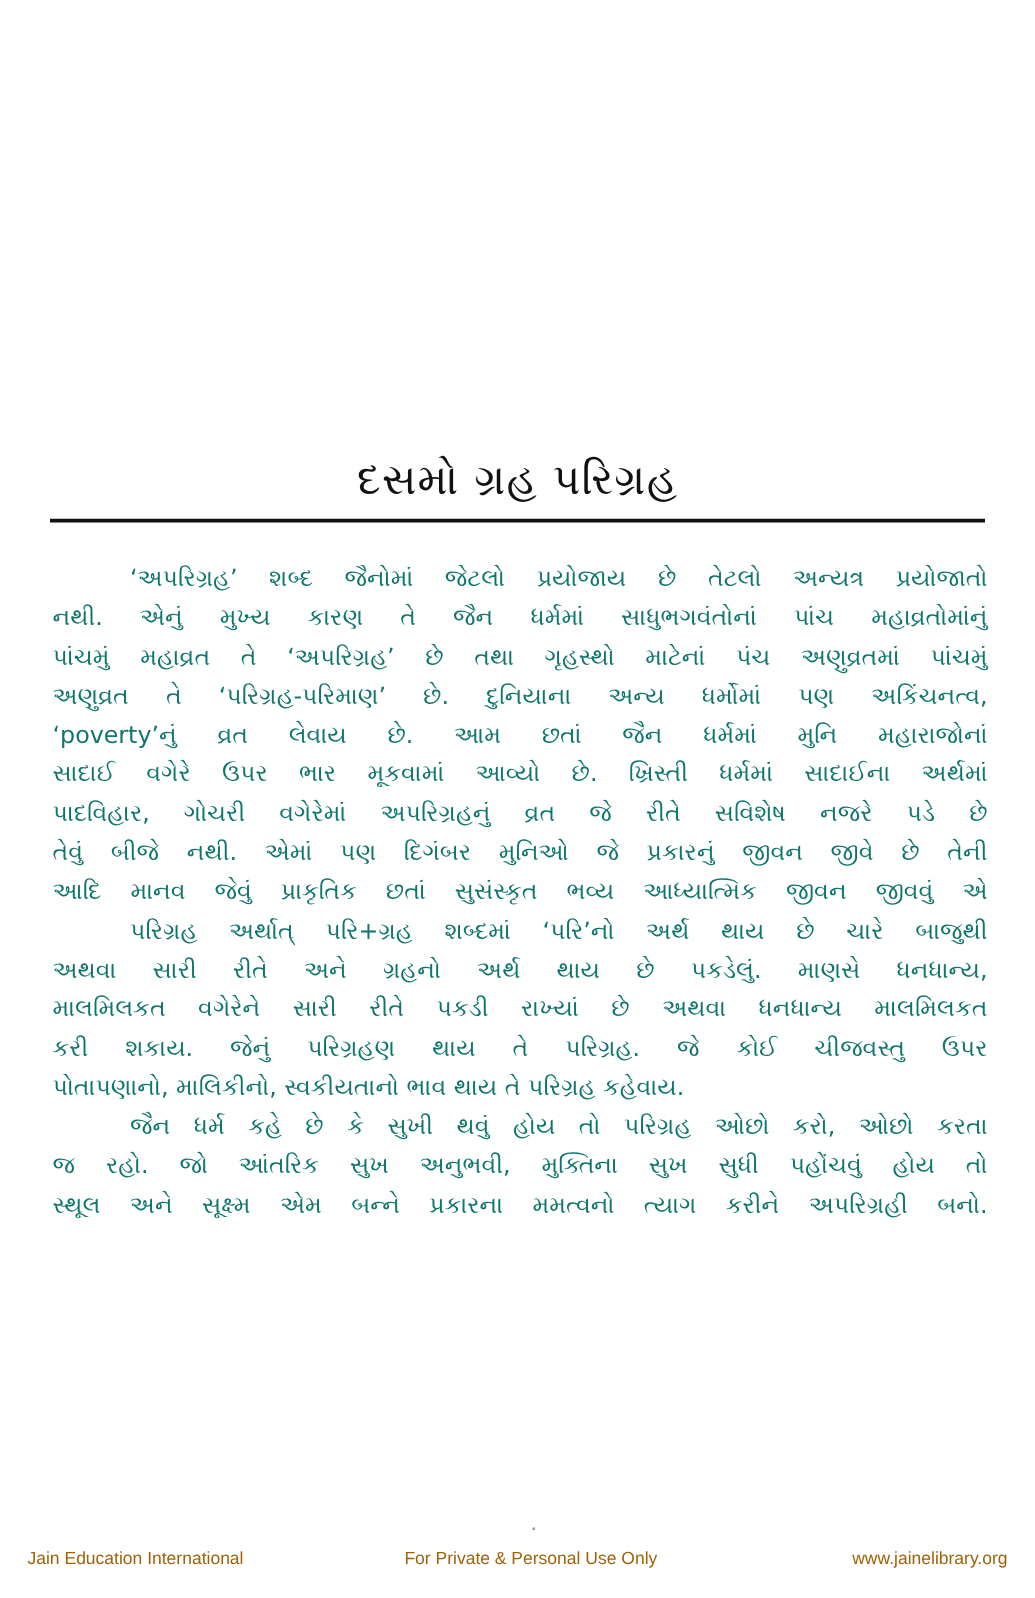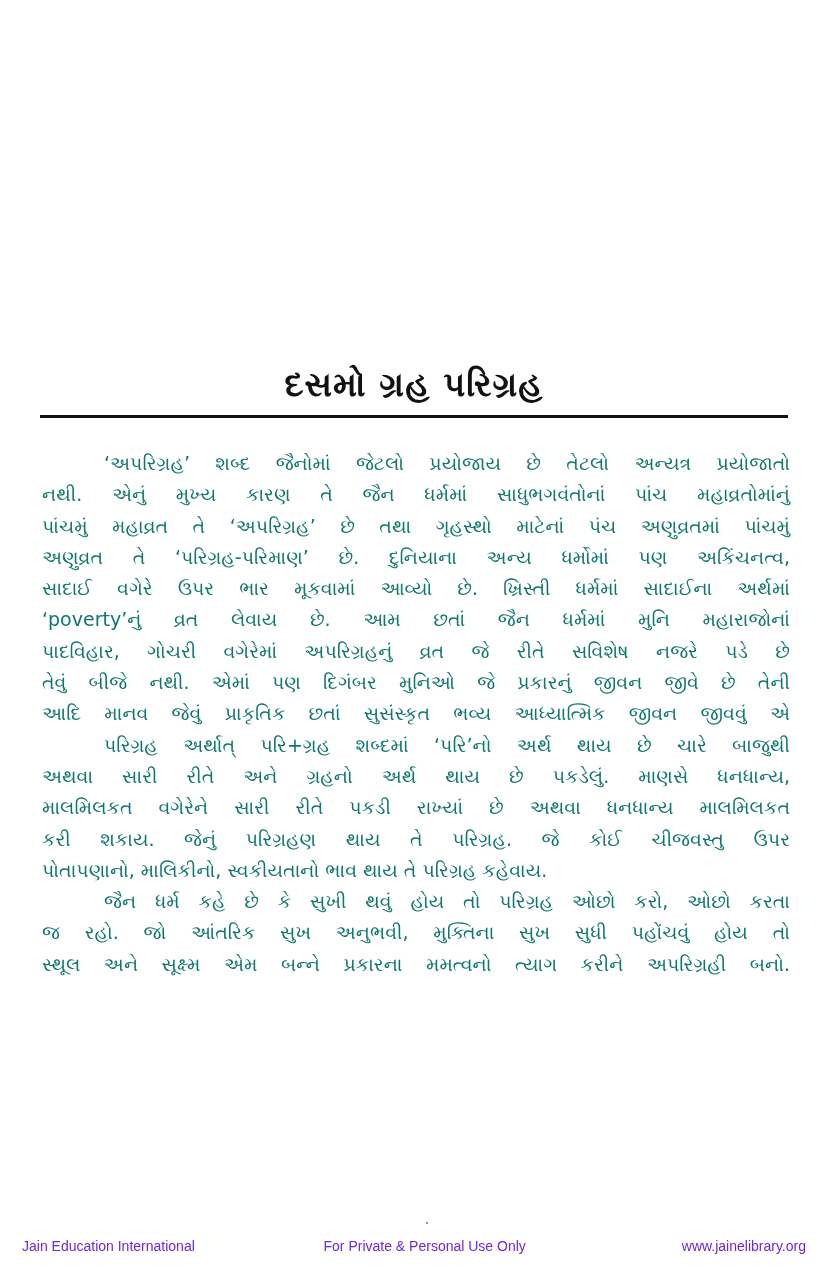--- a/index.html
+++ b/index.html
@@ -21,21 +21,21 @@
     width: 828px;
     height: 1278px;
   }
   .title {
     position: absolute;
     left: 40px;
     width: 748px;
     top: 362px;
     text-align: center;
     font-size: 34px;
-    font-weight: bold;
+    font-weight: normal;
     letter-spacing: 1px;
     color: #111;
     line-height: 44px;
   }
   .title-rule {
     position: absolute;
     left: 40px;
     top: 415px;
     width: 748px;
     height: 3px;
@@ -68,42 +68,42 @@
   }
   .footer {
     position: absolute;
     top: 1238px;
     left: 22px;
     width: 784px;
     display: flex;
     justify-content: space-between;
     font-family: "Liberation Sans", sans-serif;
     font-size: 14px;
-    color: #6d28d9;
+    color: #a16207;
   }
   .footer span { display: inline-block; }
   .footer .f-left { width: 200px; }
   .footer .f-mid { width: 260px; text-align: center; margin-left: 80px; }
   .footer .f-right { width: 260px; text-align: right; }
 </style>
 </head>
 <body>
 
 <div class="page">
 
   <div class="title">દસમો ગ્રહ પરિગ્રહ</div>
   <div class="title-rule"></div>
 
   <div class="body-text">
     <div class="line indent">‘અપરિગ્રહ’ શબ્દ જૈનોમાં જેટલો પ્રયોજાય છે તેટલો અન્યત્ર પ્રયોજાતો</div>
     <div class="line">નથી. એનું મુખ્ય કારણ તે જૈન ધર્મમાં સાધુભગવંતોનાં પાંચ મહાવ્રતોમાંનું</div>
     <div class="line">પાંચમું મહાવ્રત તે ‘અપરિગ્રહ’ છે તથા ગૃહસ્થો માટેનાં પંચ અણુવ્રતમાં પાંચમું</div>
     <div class="line">અણુવ્રત તે ‘પરિગ્રહ-પરિમાણ’ છે. દુનિયાના અન્ય ધર્મોમાં પણ અકિંચનત્વ,</div>
+    <div class="line">‘poverty’નું વ્રત લેવાય છે. આમ છતાં જૈન ધર્મમાં મુનિ મહારાજોનાં</div>
     <div class="line">સાદાઈ વગેરે ઉપર ભાર મૂકવામાં આવ્યો છે. ખ્રિસ્તી ધર્મમાં સાદાઈના અર્થમાં</div>
-    <div class="line">‘poverty’નું વ્રત લેવાય છે. આમ છતાં જૈન ધર્મમાં મુનિ મહારાજોનાં</div>
     <div class="line">પાદવિહાર, ગોચરી વગેરેમાં અપરિગ્રહનું વ્રત જે રીતે સવિશેષ નજરે પડે છે</div>
     <div class="line">તેવું બીજે નથી. એમાં પણ દિગંબર મુનિઓ જે પ્રકારનું જીવન જીવે છે તેની</div>
     <div class="line">આદિ માનવ જેવું પ્રાકૃતિક છતાં સુસંસ્કૃત ભવ્ય આધ્યાત્મિક જીવન જીવવું એ</div>
     <div class="line indent">પરિગ્રહ અર્થાત્ પરિ+ગ્રહ શબ્દમાં ‘પરિ’નો અર્થ થાય છે ચારે બાજુથી</div>
     <div class="line">અથવા સારી રીતે અને ગ્રહનો અર્થ થાય છે પકડેલું. માણસે ધનધાન્ય,</div>
     <div class="line">માલમિલકત વગેરેને સારી રીતે પકડી રાખ્યાં છે અથવા ધનધાન્ય માલમિલકત</div>
     <div class="line">કરી શકાય. જેનું પરિગ્રહણ થાય તે પરિગ્રહ. જે કોઈ ચીજવસ્તુ ઉપર</div>
     <div class="line last">પોતાપણાનો, માલિકીનો, સ્વકીયતાનો ભાવ થાય તે પરિગ્રહ કહેવાય.</div>
     <div class="line indent">જૈન ધર્મ કહે છે કે સુખી થવું હોય તો પરિગ્રહ ઓછો કરો, ઓછો કરતા</div>
     <div class="line">જ રહો. જો આંતરિક સુખ અનુભવી, મુક્તિના સુખ સુધી પહોંચવું હોય તો</div>

